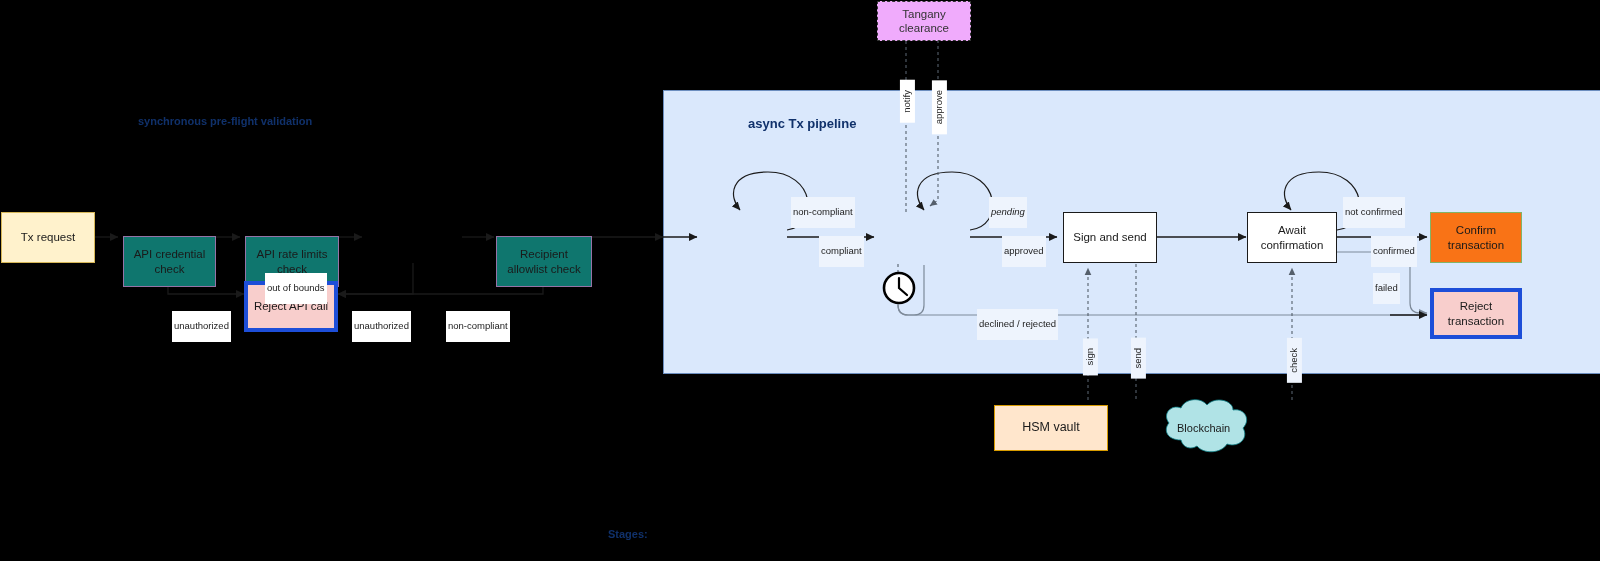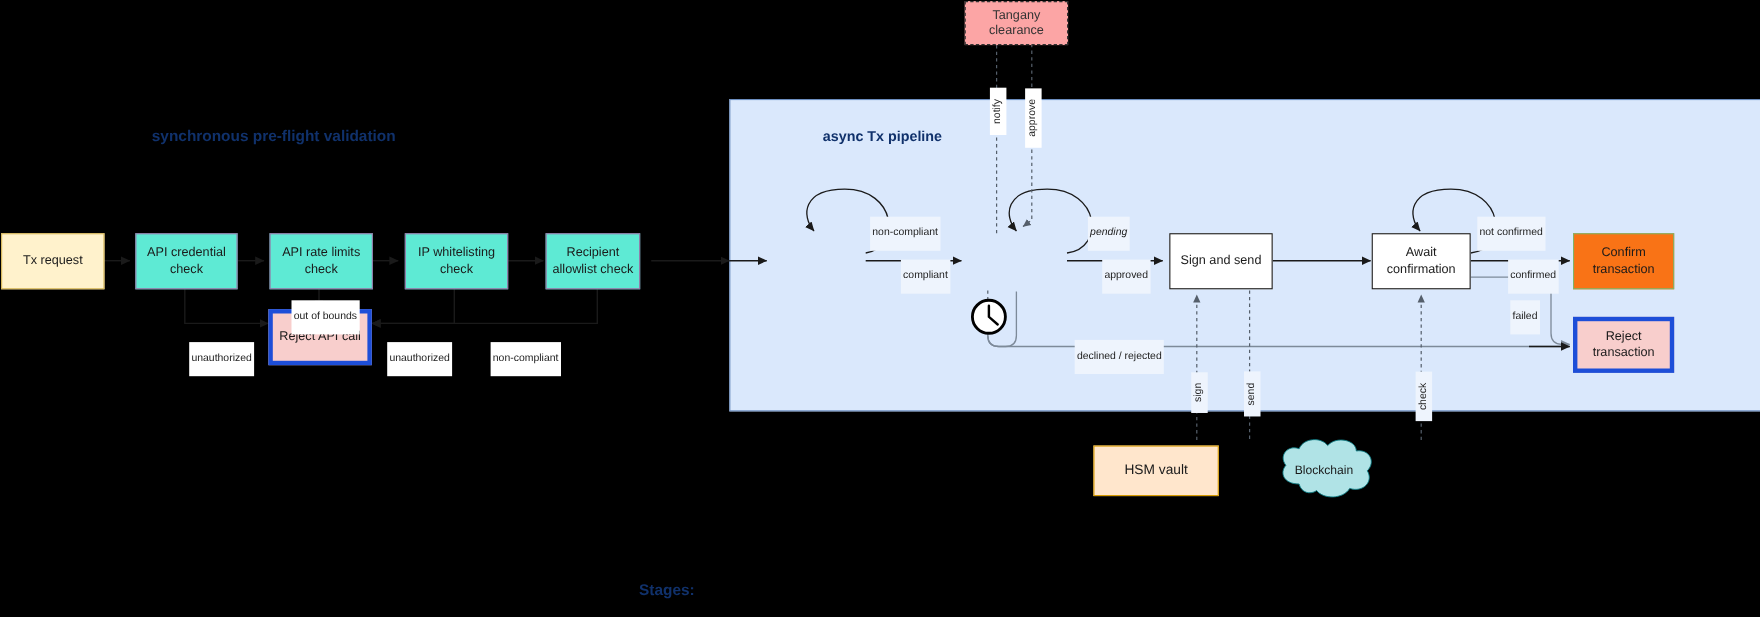--- a/index.html
+++ b/index.html
@@ -26,44 +26,44 @@
     display: flex;
     align-items: center;
     justify-content: center;
     text-align: center;
     font-size: 11.5px;
     line-height: 1.25;
     color: #1a1a1a;
     padding: 2px 4px;
   }
   .node.yellow  { background: #fff2cc; border: 1px solid #d6b656; }
-  .node.purple  { background: #5eead4; border: 1px solid #9673a6; }
+  .node.purple  { background: #0f766e; border: 1px solid #9673a6; margin-top: 24px; }
   .node.red     { background: #f8cecc; border: 4px solid #1d4ed8; }
   .node.green   { background: #f97316; border: 1px solid #82b366; }
   .node.white   { background: #ffffff; border: 1px solid #1a1a1a; }
   .node.orange  { background: #ffe6cc; border: 1px solid #d79b00; }
-  .node.dashed  { background: #fca5a5; border: 1px dashed #333333; color: #333333; }
+  .node.dashed  { background: #f0abfc; border: 1px dashed #333333; color: #333333; }
 
   
   .lane {
     position: absolute;
     box-sizing: border-box;
     background: #dae8fc;
     border: 1px solid #6c8ebf;
   }
   .lane-title {
     position: absolute;
     font-size: 13px;
     font-weight: bold;
     color: #10316b;
     white-space: nowrap;
   }
   .section-title {
     position: absolute;
-    font-size: 14px;
+    font-size: 11px;
     font-weight: bold;
     color: #10316b;
     white-space: nowrap;
   }
 
   
   .edge-label {
     position: absolute;
     font-size: 9.5px;
     color: #222222;
@@ -189,39 +189,36 @@
                C 86,38 76,48 64,44
                C 58,54 40,54 34,46
                C 28,50 20,48 18,40 Z" fill="#b0e3e6" stroke="#0e8088" stroke-width="0.8"></path>
     </g>
   </svg>
 
   <div class="section-title" style="left:138px; top:115px;">synchronous pre-flight validation</div>
 
   <div class="lane-title" style="left:748px; top:116px;">async Tx pipeline</div>
 
-  <div class="section-title" style="left:581px; top:528px;">Stages:</div>
+  <div class="section-title" style="left:608px; top:528px;">Stages:</div>
 
   <div class="node yellow" style="left:1px; top:212px; width:94px; height:51px;">
     <span>Tx request</span>
   </div>
 
   <div class="node purple" style="left:123px; top:212px; width:93px; height:51px;">
     <span>API credential check</span>
   </div>
 
   <div class="node purple" style="left:245px; top:212px; width:94px; height:51px;">
     <span>API rate limits check</span>
   </div>
 
-  <div class="node purple" style="left:368px; top:212px; width:94px; height:51px;">
-    <span>IP whitelisting check</span>
-  </div>
-
-  <div class="node purple" style="left:496px; top:212px; width:86px; height:51px;">
+
+  <div class="node purple" style="left:496px; top:212px; width:96px; height:51px;">
     <span>Recipient allowlist check</span>
   </div>
 
   <div class="node red" style="left:244px; top:281px; width:94px; height:51px;">
     <span>Reject API call</span>
   </div>
 
   <div class="edge-label" style="left:172px; top:311px;">unauthorized</div>
   <div class="edge-label" style="left:265px; top:273px;">out of bounds</div>
   <div class="edge-label" style="left:352px; top:311px;">unauthorized</div>

